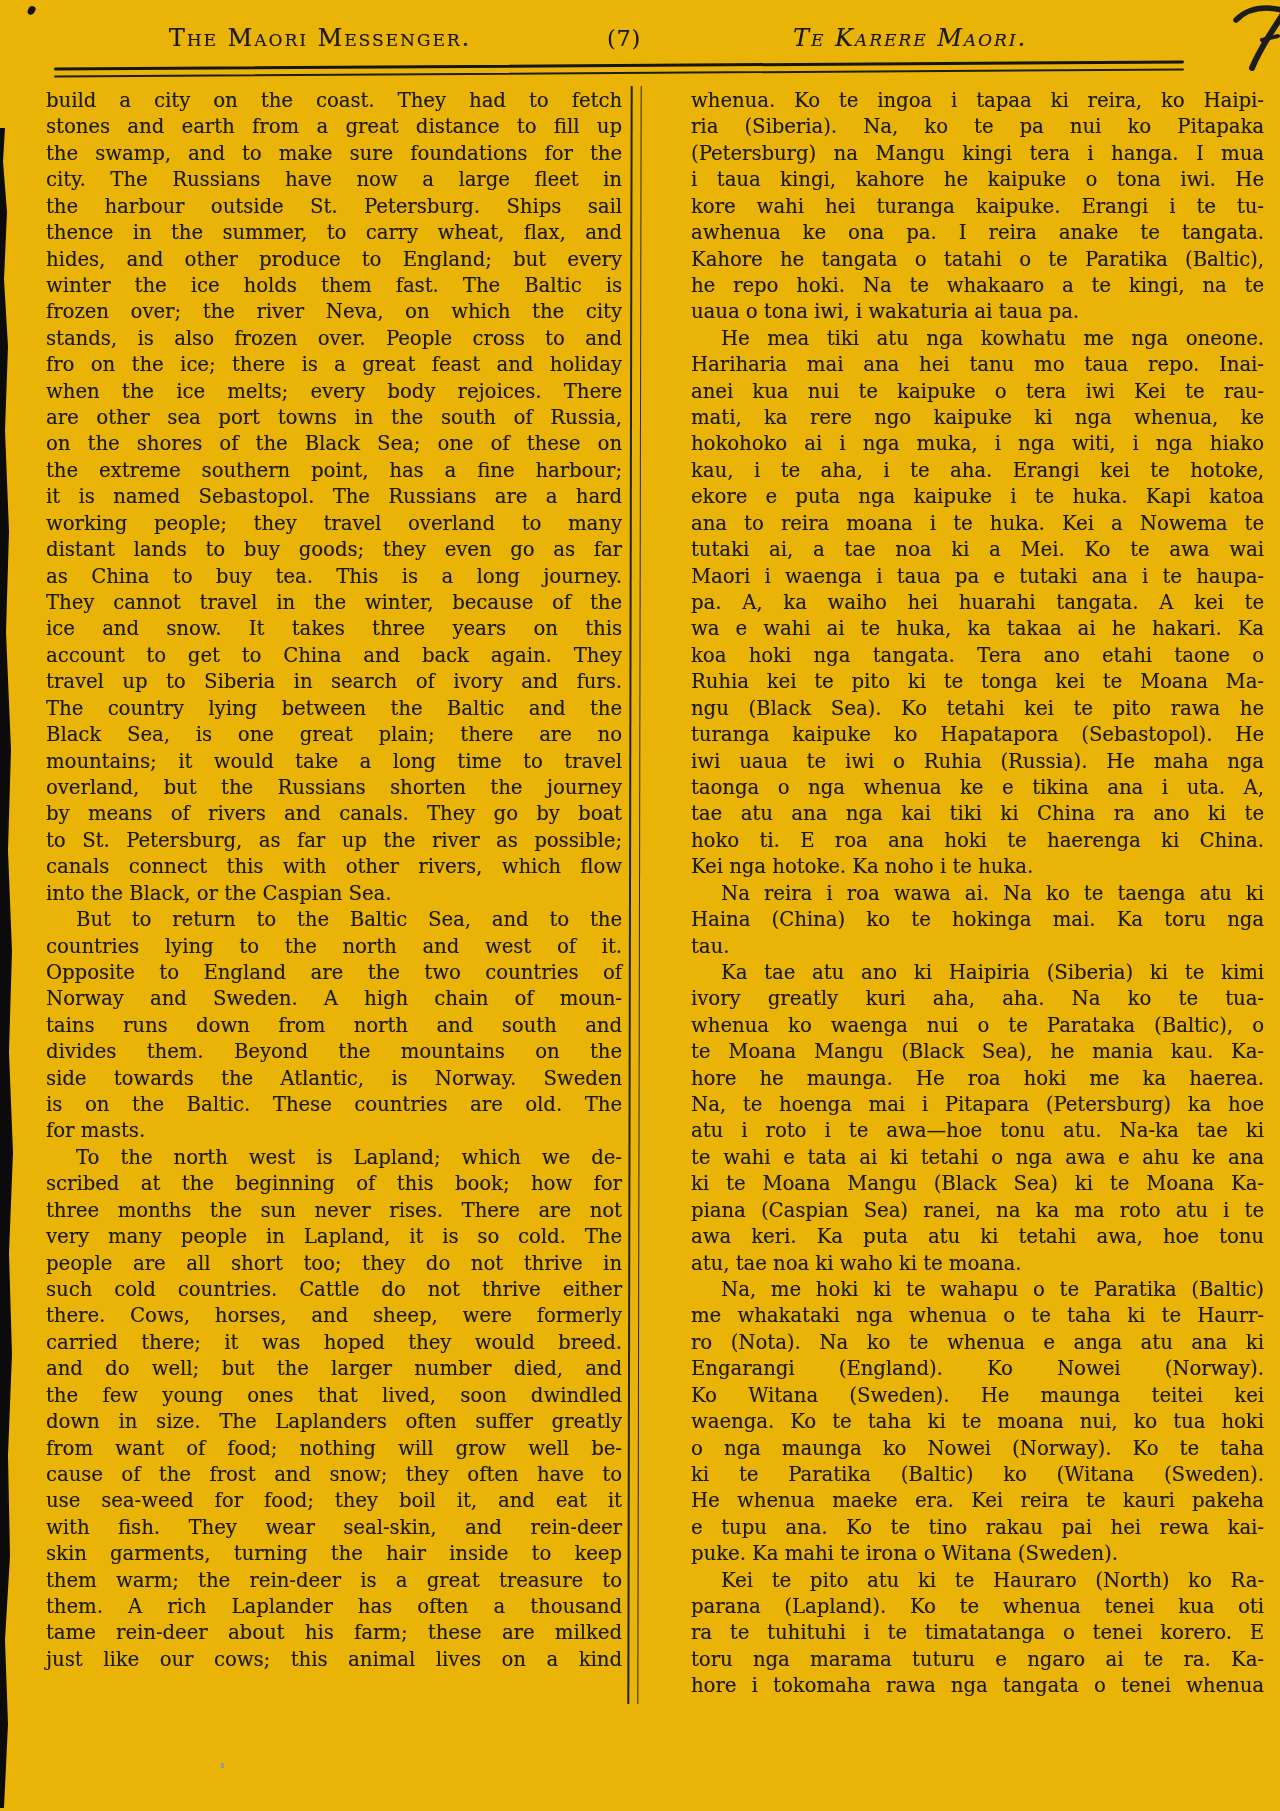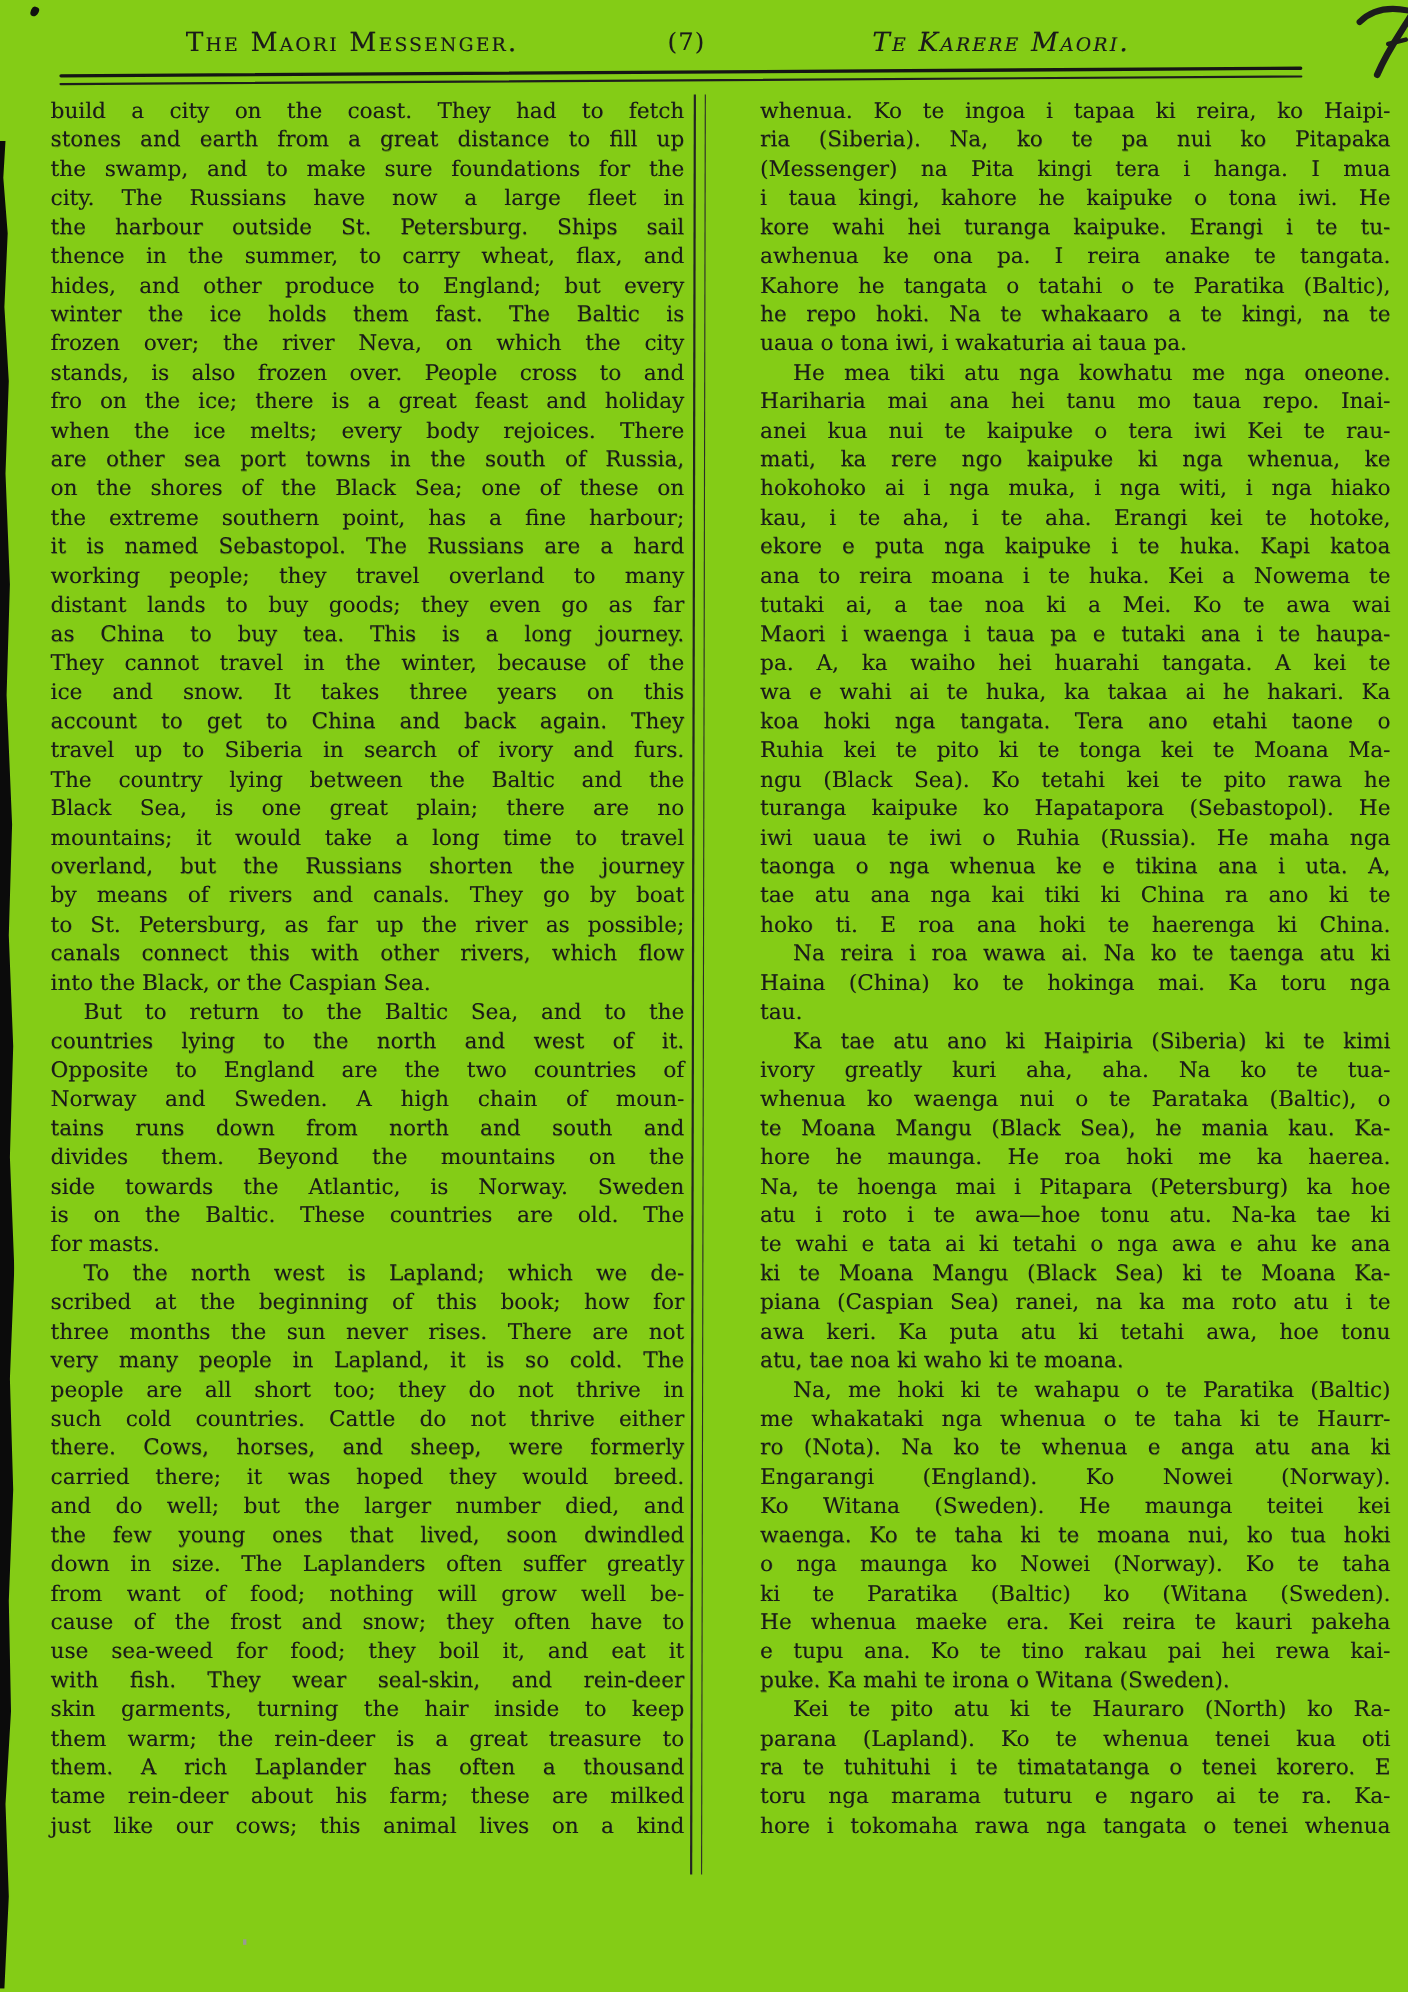--- a/index.html
+++ b/index.html
@@ -1,20 +1,20 @@
 <!DOCTYPE html>
 <html><head>
 <meta charset="utf-8">
 <style>
   html,body{margin:0;padding:0;background:#e8e8e4;}
   .page{
     position:relative;
     width:1280px;height:1811px;
     margin:0 auto;
-    background:#84cc16;
+    background:#eab308;
     overflow:hidden;
     font-family:"DejaVu Serif", serif;
     color:#1a1a1a;
   }
   
   .edge-band{
     position:absolute;left:0;top:128px;width:16px;height:1680px;
     background:#0b0b0b;
     filter:blur(0.4px);
     clip-path:polygon(0 0,5px 0,3px 2%,7px 5%,4px 9%,8px 13%,5px 18%,9px 24%,6px 30%,11px 37%,8px 43%,12px 49%,9px 55%,13px 61%,9px 67%,12px 73%,8px 79%,10px 85%,5px 90%,8px 95%,4px 100%,0 100%);
@@ -158,21 +158,21 @@
       <div class="line">with fish.  They wear seal-skin, and rein-deer</div>
       <div class="line">skin garments, turning the hair inside to keep</div>
       <div class="line">them warm; the rein-deer is a great treasure to</div>
       <div class="line">them.  A rich Laplander has often a thousand</div>
       <div class="line">tame rein-deer about his farm; these are milked</div>
       <div class="line">just like our cows; this animal lives on a kind</div>
     </div>
   <div class="col col-right">
       <div class="line">whenua.  Ko te ingoa i tapaa ki reira, ko Haipi-</div>
       <div class="line">ria (Siberia).  Na, ko te pa nui ko Pitapaka</div>
-      <div class="line">(Messenger) na Pita kingi tera i hanga.  I mua</div>
+      <div class="line">(Petersburg) na Mangu kingi tera i hanga.  I mua</div>
       <div class="line">i taua kingi, kahore he kaipuke o tona iwi.  He</div>
       <div class="line">kore wahi hei turanga kaipuke.  Erangi i te tu-</div>
       <div class="line">awhenua ke ona pa.  I reira anake te tangata.</div>
       <div class="line">Kahore he tangata o tatahi o te Paratika (Baltic),</div>
       <div class="line">he repo hoki.  Na te whakaaro a te kingi, na te</div>
       <div class="line end">uaua o tona iwi, i wakaturia ai taua pa.</div>
       <div class="line indent">He mea tiki atu nga kowhatu me nga oneone.</div>
       <div class="line">Hariharia mai ana hei tanu mo taua repo.  Inai-</div>
       <div class="line">anei kua nui te kaipuke o tera iwi  Kei te rau-</div>
       <div class="line">mati, ka rere ngo kaipuke ki nga whenua, ke</div>
@@ -185,20 +185,21 @@
       <div class="line">pa.  A, ka waiho hei huarahi tangata.  A kei te</div>
       <div class="line">wa e wahi ai te huka, ka takaa ai he hakari.  Ka</div>
       <div class="line">koa hoki nga tangata.  Tera ano etahi taone o</div>
       <div class="line">Ruhia kei te pito ki te tonga kei te Moana Ma-</div>
       <div class="line">ngu (Black Sea).  Ko tetahi kei te pito rawa he</div>
       <div class="line">turanga kaipuke ko Hapatapora (Sebastopol). He</div>
       <div class="line">iwi uaua te iwi o Ruhia (Russia).  He maha nga</div>
       <div class="line">taonga o nga whenua ke e tikina ana i uta.  A,</div>
       <div class="line">tae atu ana nga kai tiki ki China ra ano ki te</div>
       <div class="line">hoko ti.  E roa ana hoki te haerenga ki China.</div>
+      <div class="line end">Kei nga hotoke.  Ka noho i te huka.</div>
       <div class="line indent">Na reira i roa wawa ai.  Na ko te taenga atu ki</div>
       <div class="line">Haina (China) ko te hokinga mai.  Ka toru nga</div>
       <div class="line end">tau.</div>
       <div class="line indent">Ka tae atu ano ki Haipiria (Siberia) ki te kimi</div>
       <div class="line">ivory greatly kuri aha, aha.  Na ko te tua-</div>
       <div class="line">whenua ko waenga nui o te Parataka (Baltic), o</div>
       <div class="line">te Moana Mangu (Black Sea), he mania kau.  Ka-</div>
       <div class="line">hore he maunga.  He roa hoki me ka haerea.</div>
       <div class="line">Na, te hoenga mai i Pitapara (Petersburg) ka hoe</div>
       <div class="line">atu i roto i te awa—hoe tonu atu.  Na-ka tae ki</div>

